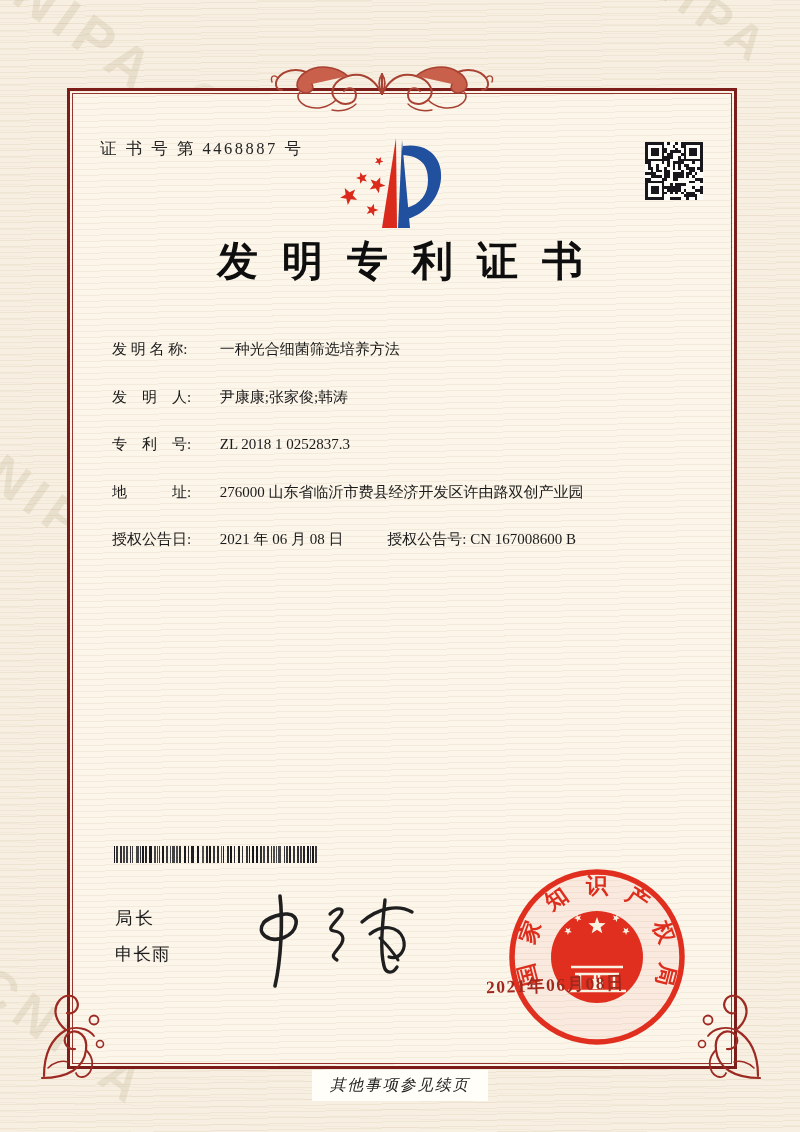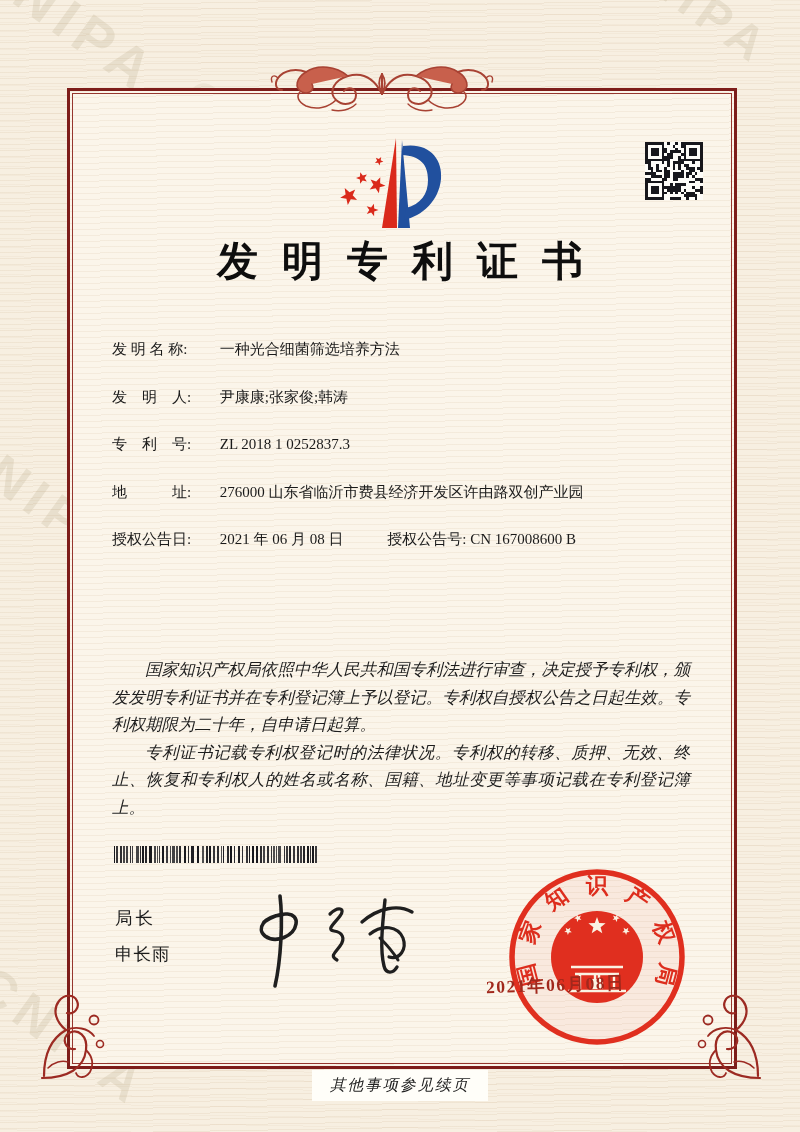--- a/index.html
+++ b/index.html
@@ -116,20 +116,21 @@
       <path d="M8,86 C34,86 50,76 52,58 C54,44 44,36 35,41 C27,46 31,58 41,57"></path>
       <path d="M10,84 C10,60 18,46 32,38 C22,30 18,18 25,9 C30,2 40,2 43,9 C46,16 40,23 33,21"></path>
       <path d="M32,38 C42,34 54,36 60,44" stroke-width="1.8"></path>
       <path d="M52,58 C58,64 60,72 56,80 C52,86 44,87 42,81" stroke-width="1.8"></path>
       <circle cx="60" cy="28" r="4.5" stroke-width="1.8"></circle>
       <circle cx="66" cy="52" r="3.5" stroke-width="1.6"></circle>
       <path d="M14,76 C20,70 28,68 34,70" stroke-width="1.5"></path>
     </g>
   </svg>
 
+  <div class="abs cert-no">证 书 号 第 4468887 号</div>
 
   <svg class="abs logo" width="120" height="110" viewBox="0 0 120 110">
     <polygon points="66,14 52,104 67,104" fill="#da2a1b"></polygon>
     <polygon points="72,16 68,104 80,104" fill="#21509e"></polygon>
     <path d="M73,22 C98,18 113,34 111,55 C109,77 92,92 74,96 L76,84 C91,80 98,70 98,56 C98,40 90,32 72,31 Z" fill="#21509e"></path>
     <g id="logoStars" fill="#da2a1b">
         <polygon points="51.2,33.1 50.7,36.2 53.4,37.8 50.3,38.4 49.6,41.5 48.1,38.7 44.9,38.9 47.1,36.7 45.9,33.7 48.8,35.1"></polygon>
         <polygon points="30.2,48.3 32.8,51.6 36.9,50.5 34.5,54.0 36.8,57.6 32.7,56.4 30.1,59.7 29.9,55.5 26.0,53.9 30.0,52.5"></polygon>
         <polygon points="50.3,53.2 50.1,59.2 55.5,61.7 49.7,63.3 48.9,69.3 45.6,64.3 39.7,65.4 43.4,60.7 40.6,55.4 46.2,57.5"></polygon>
         <polygon points="14.7,64.1 19.5,68.3 25.2,65.5 22.7,71.3 27.1,75.9 20.8,75.3 17.8,80.9 16.4,74.7 10.2,73.7 15.6,70.4"></polygon>
@@ -400,24 +401,20 @@
       <span class="fvalue">276000 山东省临沂市费县经济开发区许由路双创产业园</span>
     </div>
     <div class="field-row">
       <span class="flabel">授权公告日:</span>
       <span class="fvalue">2021 年 06 月 08 日</span>
       <span class="fvalue pair2">授权公告号:</span>
       <span class="fvalue">CN 167008600 B</span>
     </div>
   </div>
 
-  <div class="abs paras">
-    <p>国家知识产权局依照中华人民共和国专利法进行审查，决定授予专利权，颁发发明专利证书并在专利登记簿上予以登记。专利权自授权公告之日起生效。专利权期限为二十年，自申请日起算。</p>
-    <p>专利证书记载专利权登记时的法律状况。专利权的转移、质押、无效、终止、恢复和专利权人的姓名或名称、国籍、地址变更等事项记载在专利登记簿上。</p>
-  </div>
 
   <div class="abs barcode" id="barcode"><span style="width: 1px; margin-right: 1px; opacity: 0.99;"></span><span style="width: 2px; margin-right: 2px; opacity: 0.85;"></span><span style="width: 2px; margin-right: 1px; opacity: 0.89;"></span><span style="width: 2px; margin-right: 1px; opacity: 0.79;"></span><span style="width: 2px; margin-right: 2px; opacity: 0.8;"></span><span style="width: 1px; margin-right: 1px; opacity: 0.88;"></span><span style="width: 1px; margin-right: 3px; opacity: 0.81;"></span><span style="width: 3px; margin-right: 1px; opacity: 0.79;"></span><span style="width: 1px; margin-right: 1px; opacity: 0.89;"></span><span style="width: 2px; margin-right: 1px; opacity: 0.98;"></span><span style="width: 2px; margin-right: 2px; opacity: 0.92;"></span><span style="width: 3px; margin-right: 2px; opacity: 0.98;"></span><span style="width: 2px; margin-right: 1px; opacity: 0.79;"></span><span style="width: 1px; margin-right: 1px; opacity: 0.76;"></span><span style="width: 1px; margin-right: 2px; opacity: 0.84;"></span><span style="width: 2px; margin-right: 2px; opacity: 0.99;"></span><span style="width: 2px; margin-right: 2px; opacity: 0.83;"></span><span style="width: 1px; margin-right: 1px; opacity: 0.78;"></span><span style="width: 3px; margin-right: 1px; opacity: 0.8;"></span><span style="width: 2px; margin-right: 1px; opacity: 0.76;"></span><span style="width: 2px; margin-right: 3px; opacity: 0.89;"></span><span style="width: 2px; margin-right: 2px; opacity: 0.98;"></span><span style="width: 1px; margin-right: 2px; opacity: 0.91;"></span><span style="width: 3px; margin-right: 3px; opacity: 0.96;"></span><span style="width: 2px; margin-right: 3px; opacity: 0.99;"></span><span style="width: 2px; margin-right: 2px; opacity: 0.75;"></span><span style="width: 2px; margin-right: 1px; opacity: 0.93;"></span><span style="width: 2px; margin-right: 2px; opacity: 0.99;"></span><span style="width: 2px; margin-right: 2px; opacity: 0.86;"></span><span style="width: 2px; margin-right: 2px; opacity: 0.89;"></span><span style="width: 1px; margin-right: 1px; opacity: 0.75;"></span><span style="width: 1px; margin-right: 3px; opacity: 0.96;"></span><span style="width: 2px; margin-right: 1px; opacity: 0.9;"></span><span style="width: 2px; margin-right: 2px; opacity: 1;"></span><span style="width: 1px; margin-right: 3px; opacity: 0.91;"></span><span style="width: 2px; margin-right: 2px; opacity: 0.96;"></span><span style="width: 1px; margin-right: 3px; opacity: 0.88;"></span><span style="width: 2px; margin-right: 1px; opacity: 0.85;"></span><span style="width: 1px; margin-right: 2px; opacity: 0.97;"></span><span style="width: 2px; margin-right: 2px; opacity: 1;"></span><span style="width: 2px; margin-right: 2px; opacity: 0.99;"></span><span style="width: 2px; margin-right: 1px; opacity: 0.9;"></span><span style="width: 2px; margin-right: 2px; opacity: 0.8;"></span><span style="width: 2px; margin-right: 2px; opacity: 0.88;"></span><span style="width: 1px; margin-right: 1px; opacity: 0.86;"></span><span style="width: 2px; margin-right: 1px; opacity: 0.75;"></span><span style="width: 1px; margin-right: 1px; opacity: 0.78;"></span><span style="width: 3px; margin-right: 3px; opacity: 0.77;"></span><span style="width: 1px; margin-right: 1px; opacity: 0.87;"></span><span style="width: 2px; margin-right: 1px; opacity: 0.84;"></span><span style="width: 2px; margin-right: 2px; opacity: 0.95;"></span><span style="width: 2px; margin-right: 2px; opacity: 0.85;"></span><span style="width: 2px; margin-right: 1px; opacity: 0.88;"></span><span style="width: 2px; margin-right: 1px; opacity: 0.81;"></span><span style="width: 2px; margin-right: 2px; opacity: 0.94;"></span><span style="width: 2px; margin-right: 1px; opacity: 0.98;"></span><span style="width: 1px; margin-right: 1px; opacity: 0.87;"></span><span style="width: 2px; margin-right: 1px; opacity: 0.99;"></span><span style="width: 2px; margin-right: 1px; opacity: 0.83;"></span></div>
 
   <div class="abs sig-title">局长</div>
   <div class="abs sig-name">申长雨</div>
 
   <svg class="abs sig-svg" width="200" height="108" viewBox="0 0 200 108">
     <g fill="none" stroke="#1f1f1f" stroke-width="3.6" stroke-linecap="round" stroke-linejoin="round">
       <path d="M34,34 C52,22 68,24 66,36 C64,48 46,56 35,48 C26,41 34,28 52,27"></path>
       <path d="M50,8 C53,32 51,72 45,98"></path>

